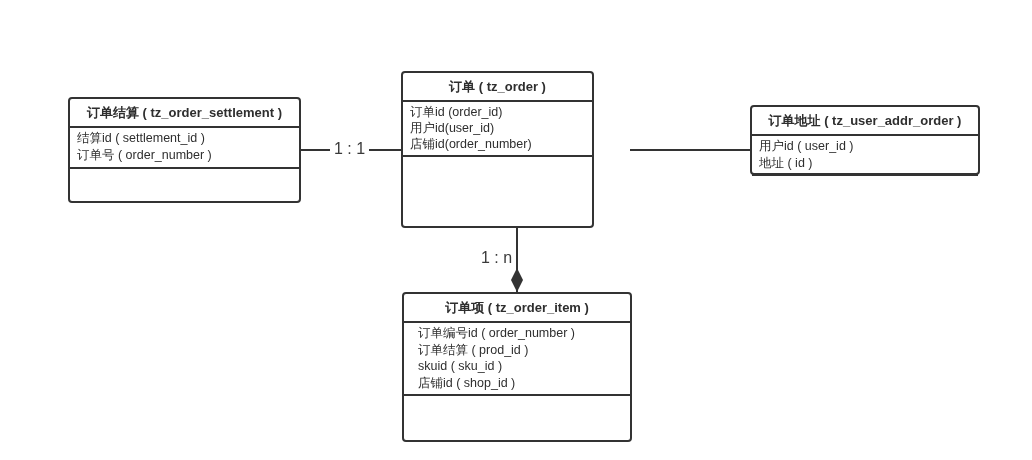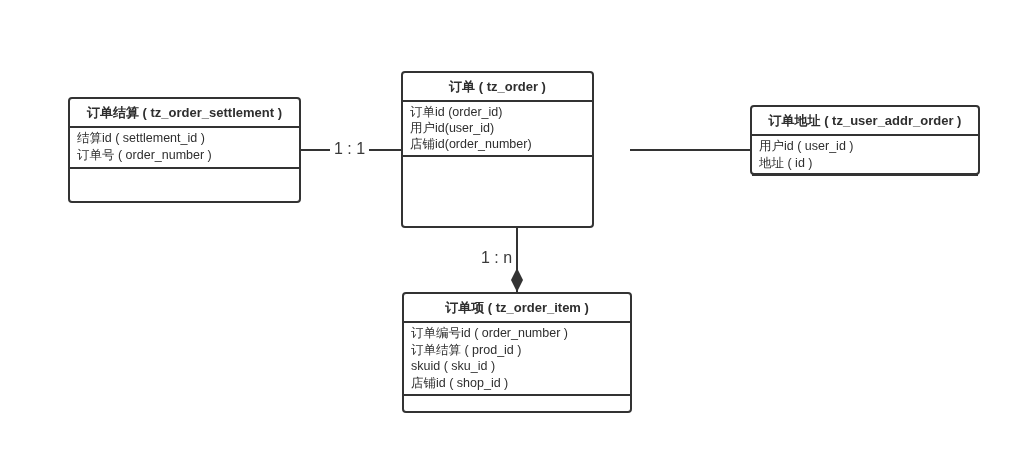--- a/index.html
+++ b/index.html
@@ -48,28 +48,28 @@
     padding: 2px 7px 3px 7px;
     font-size: 12.5px;
     flex: 0 0 auto;
   }
   .entity .row {
     line-height: 16px;
     white-space: nowrap;
   }
   .entity-settlement .row { line-height: 17px; }
   .entity-addr .row { line-height: 16.5px; }
-  .entity-item .row { line-height: 16.5px; }
+  .entity-item .row { line-height: 16.5px; margin-left: 7px; }
   .entity .ftr {
     flex: 1 1 auto;
   }
   .entity-settlement { left: 68px;  top: 97px;  width: 233px; height: 106px; }
   .entity-order      { left: 401px; top: 71px;  width: 193px; height: 157px; }
   .entity-addr       { left: 750px; top: 105px; width: 230px; height: 70px; }
-  .entity-item       { left: 402px; top: 292px; width: 230px; height: 121px; }
+  .entity-item       { left: 402px; top: 292px; width: 230px; height: 150px; }
   .rel-label {
     position: absolute;
     background: #ffffff;
     color: #3a3a3a;
     font-size: 16px;
     line-height: 14px;
     padding: 1px 4px;
     z-index: 2;
     white-space: nowrap;
   }

